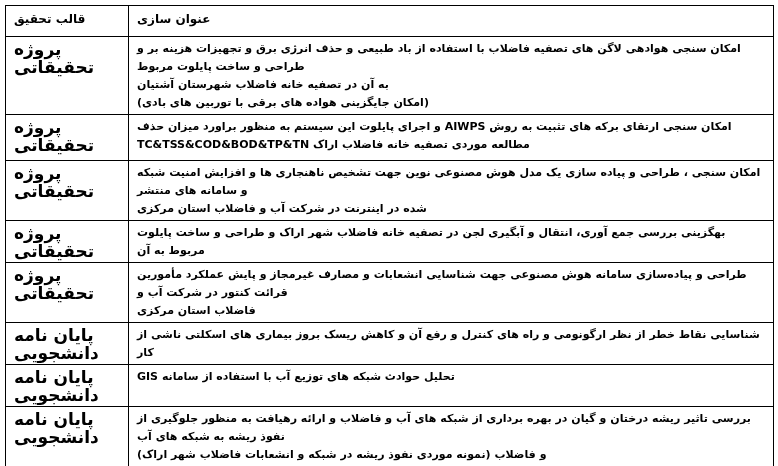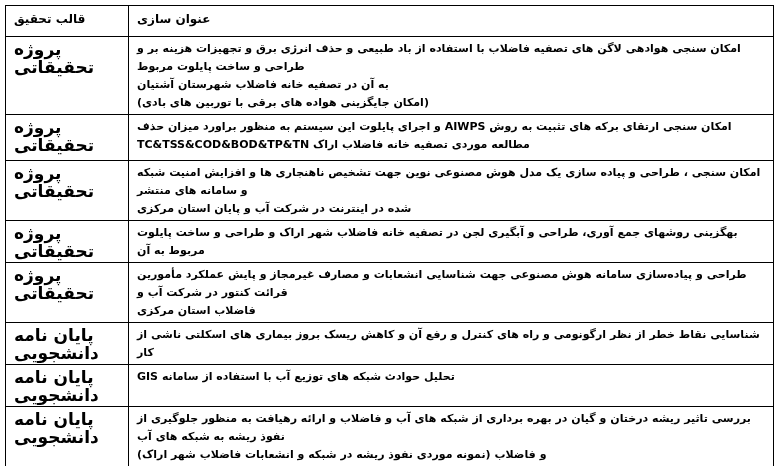--- a/index.html
+++ b/index.html
@@ -74,25 +74,25 @@
 (امکان جایگزینی هواده های برقی با توربین های بادی)</td>
         <td class="format-cell">پروژه تحقیقاتی</td>
       </tr>
       <tr>
         <td class="title-cell">امکان سنجی ارتقای برکه های تثبیت به روش AIWPS و اجرای پایلوت این سیستم به منظور براورد میزان حذف
 مطالعه موردی تصفیه خانه فاضلاب اراک TC&amp;TSS&amp;COD&amp;BOD&amp;TP&amp;TN</td>
         <td class="format-cell">پروژه تحقیقاتی</td>
       </tr>
       <tr>
         <td class="title-cell">امکان سنجی ، طراحی و پیاده سازی یک مدل هوش مصنوعی نوین جهت تشخیص ناهنجاری ها و افزایش امنیت شبکه و سامانه های منتشر
-شده در اینترنت در شرکت آب و پایان استان مرکزی</td>
+شده در اینترنت در شرکت آب و فاضلاب استان مرکزی</td>
         <td class="format-cell">پروژه تحقیقاتی</td>
       </tr>
       <tr>
-        <td class="title-cell">بهگزینی روشهای جمع آوری، طراحی و آبگیری لجن در تصفیه خانه فاضلاب شهر اراک و طراحی و ساخت پایلوت مربوط به آن</td>
+        <td class="title-cell">بهگزینی بررسی جمع آوری، انتقال و آبگیری لجن در تصفیه خانه فاضلاب شهر اراک و طراحی و ساخت پایلوت مربوط به آن</td>
         <td class="format-cell">پروژه تحقیقاتی</td>
       </tr>
       <tr>
         <td class="title-cell">طراحی و پیاده‌سازی سامانه هوش مصنوعی جهت شناسایی انشعابات و مصارف غیرمجاز و پایش عملکرد مأمورین قرائت کنتور در شرکت آب و
 فاضلاب استان مرکزی</td>
         <td class="format-cell">پروژه تحقیقاتی</td>
       </tr>
       <tr>
         <td class="title-cell">شناسایی نقاط خطر از نظر ارگونومی و راه های کنترل و رفع آن و کاهش ریسک بروز بیماری های اسکلتی ناشی از کار</td>
         <td class="format-cell">پایان نامه دانشجویی</td>

